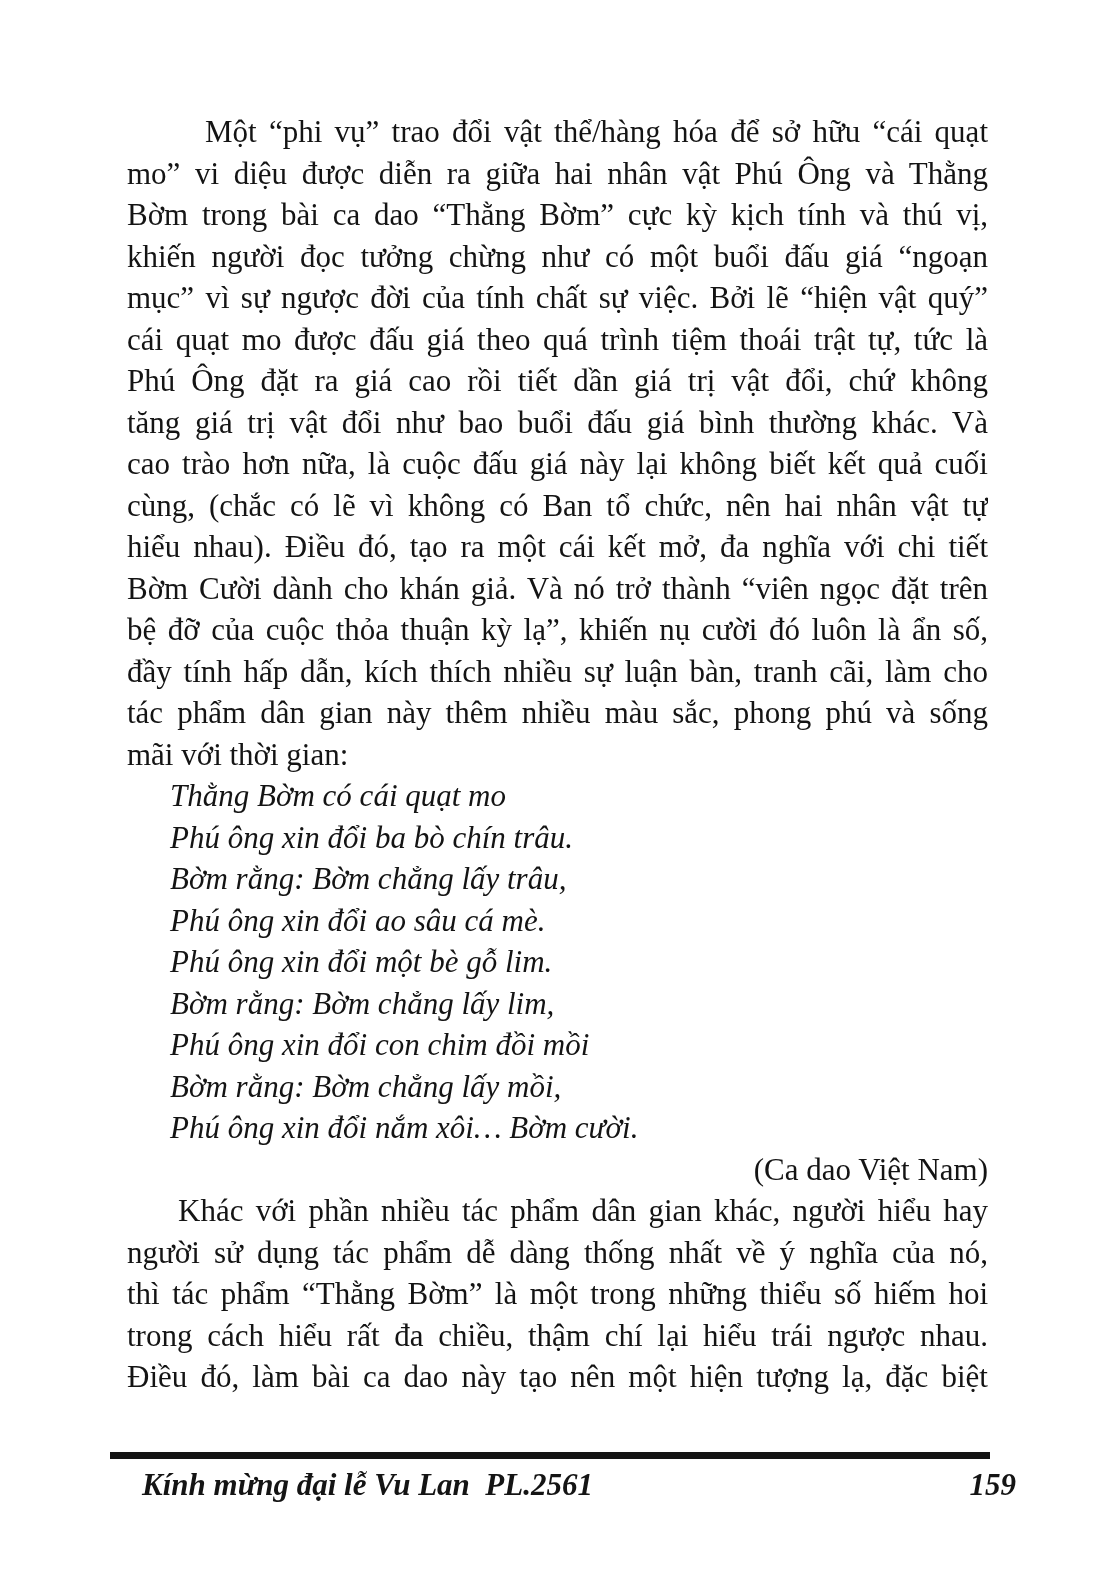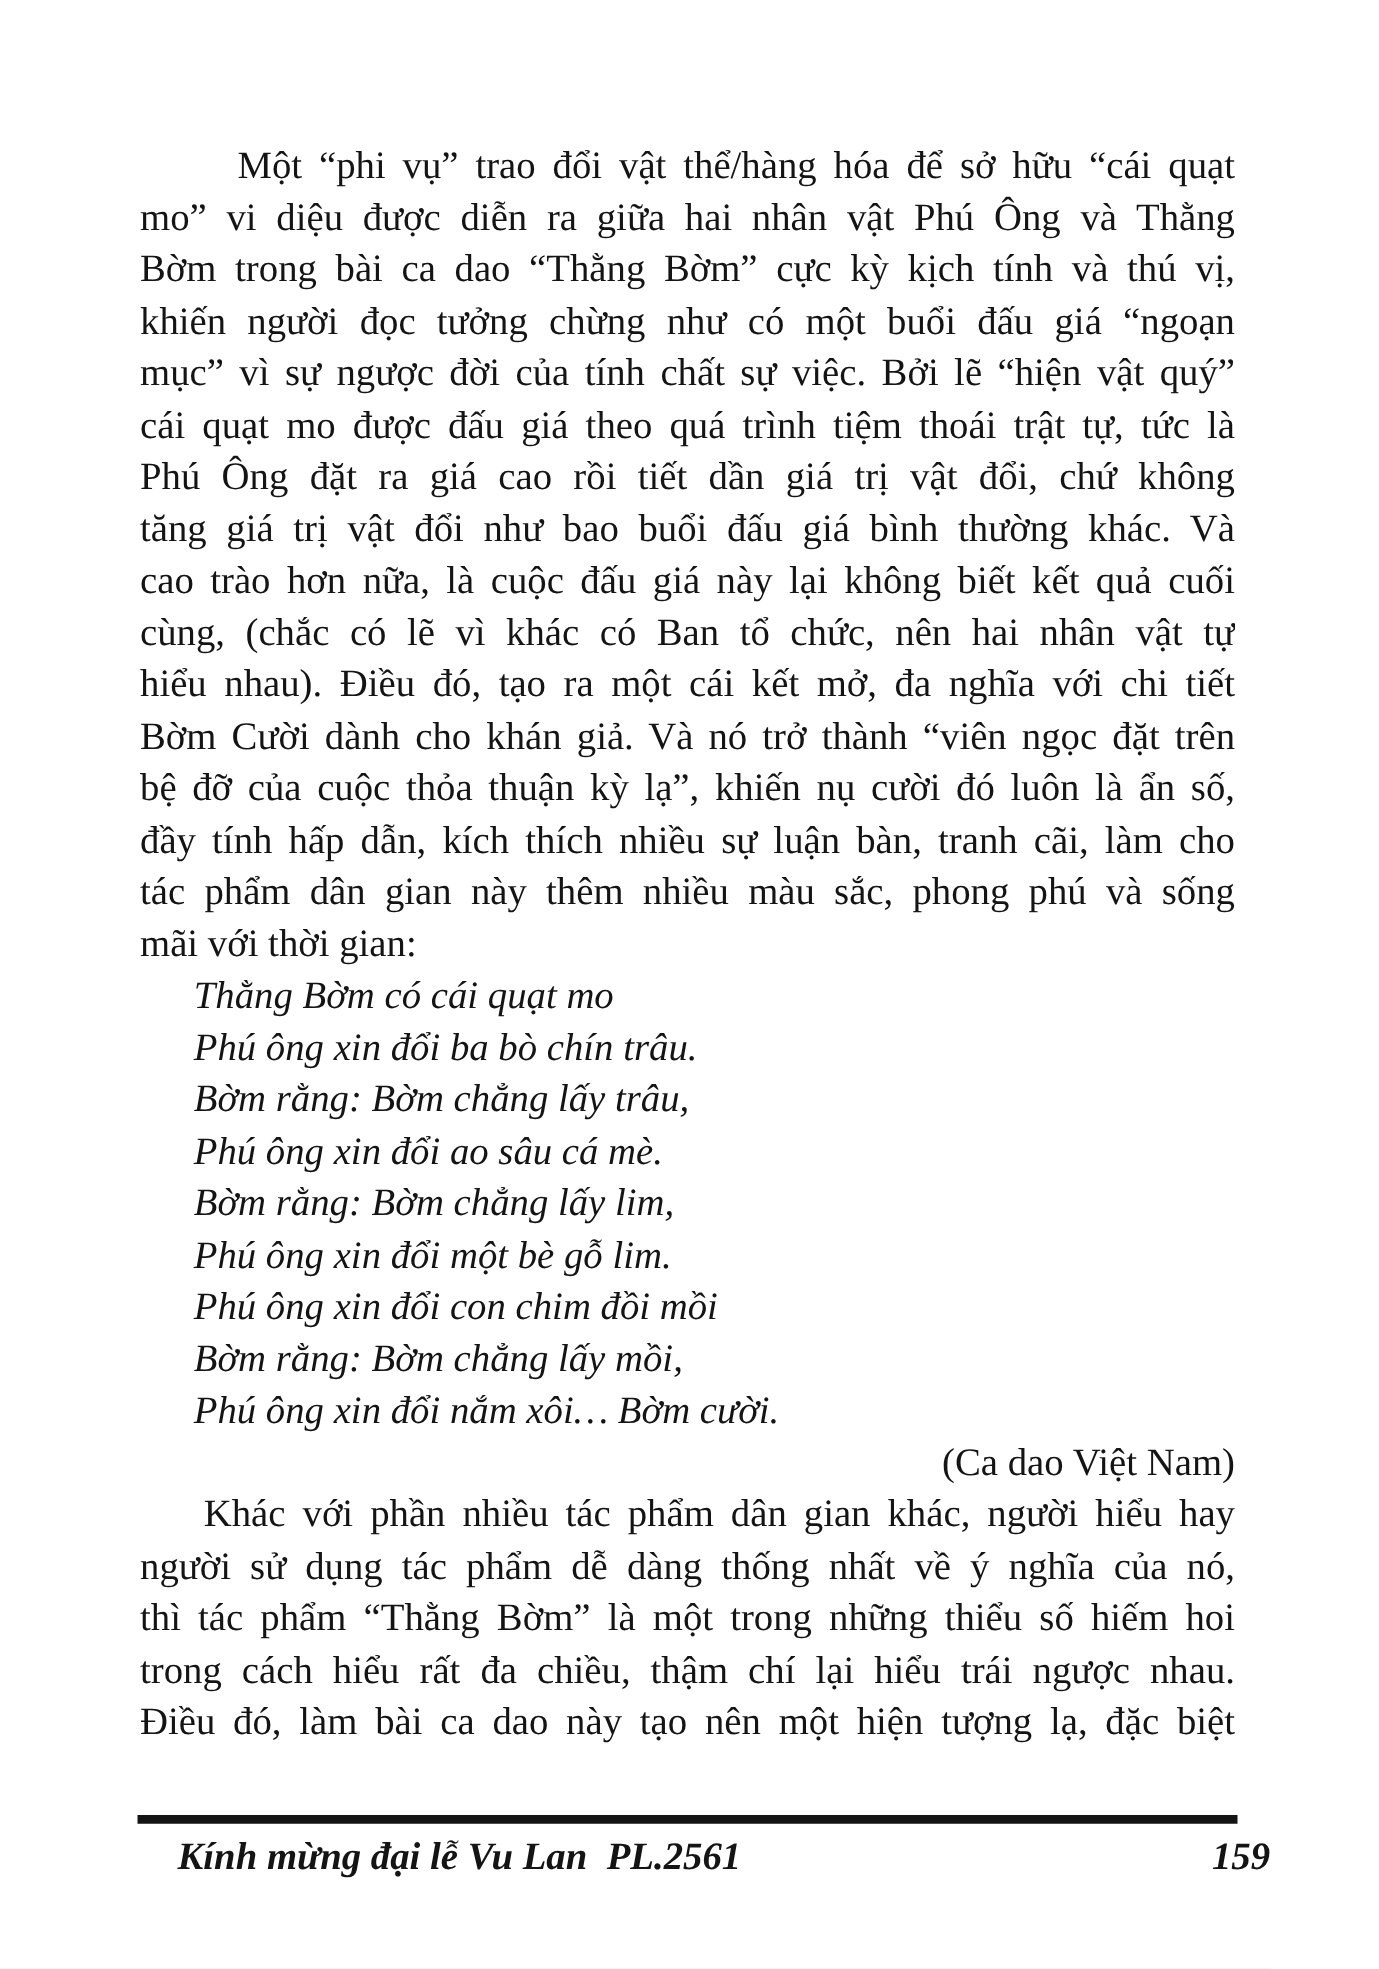--- a/index.html
+++ b/index.html
@@ -23,20 +23,21 @@
     left: 112px;
     top: 111px;
     width: 876px;
   }
   .line {
     font-size: 31px;
     line-height: 41.5px;
     height: 41.5px;
     overflow: hidden;
     white-space: normal;
+    margin-left: 15px;
   }
   
   .j {
     text-align: justify;
     text-align-last: justify;
   }
   .indent-a { text-indent: 78px; }
   .indent-b { text-indent: 51px; }
   .poem-line {
     font-style: italic;
@@ -80,34 +81,34 @@
 
     <div class="line j indent-a">Một “phi vụ” trao đổi vật thể/hàng hóa để sở hữu “cái quạt</div>
     <div class="line j">mo” vi diệu được diễn ra giữa hai nhân vật Phú Ông và Thằng</div>
     <div class="line j">Bờm trong bài ca dao “Thằng Bờm” cực kỳ kịch tính và thú vị,</div>
     <div class="line j">khiến người đọc tưởng chừng như có một buổi đấu giá “ngoạn</div>
     <div class="line j">mục” vì sự ngược đời của tính chất sự việc. Bởi lẽ “hiện vật quý”</div>
     <div class="line j">cái quạt mo được đấu giá theo quá trình tiệm thoái trật tự, tức là</div>
     <div class="line j">Phú Ông đặt ra giá cao rồi tiết dần giá trị vật đổi, chứ không</div>
     <div class="line j">tăng giá trị vật đổi như bao buổi đấu giá bình thường khác. Và</div>
     <div class="line j">cao trào hơn nữa, là cuộc đấu giá này lại không biết kết quả cuối</div>
-    <div class="line j">cùng, (chắc có lẽ vì khác có Ban tổ chức, nên hai nhân vật tự</div>
+    <div class="line j">cùng, (chắc có lẽ vì không có Ban tổ chức, nên hai nhân vật tự</div>
     <div class="line j">hiểu nhau). Điều đó, tạo ra một cái kết mở, đa nghĩa với chi tiết</div>
     <div class="line j">Bờm Cười dành cho khán giả. Và nó trở thành “viên ngọc đặt trên</div>
     <div class="line j">bệ đỡ của cuộc thỏa thuận kỳ lạ”, khiến nụ cười đó luôn là ẩn số,</div>
     <div class="line j">đầy tính hấp dẫn, kích thích nhiều sự luận bàn, tranh cãi, làm cho</div>
     <div class="line j">tác phẩm dân gian này thêm nhiều màu sắc, phong phú và sống</div>
     <div class="line">mãi với thời gian:</div>
 
     <div class="line poem-line">Thằng Bờm có cái quạt mo</div>
     <div class="line poem-line">Phú ông xin đổi ba bò chín trâu.</div>
     <div class="line poem-line">Bờm rằng: Bờm chẳng lấy trâu,</div>
     <div class="line poem-line">Phú ông xin đổi ao sâu cá mè.</div>
+    <div class="line poem-line">Phú ông xin đổi một bè gỗ lim.</div>
     <div class="line poem-line">Bờm rằng: Bờm chẳng lấy lim,</div>
-    <div class="line poem-line">Phú ông xin đổi một bè gỗ lim.</div>
     <div class="line poem-line">Phú ông xin đổi con chim đồi mồi</div>
     <div class="line poem-line">Bờm rằng: Bờm chẳng lấy mồi,</div>
     <div class="line poem-line">Phú ông xin đổi nắm xôi… Bờm cười.</div>
     <div class="line attribution">(Ca dao Việt Nam)</div>
 
     <div class="line j indent-b">Khác với phần nhiều tác phẩm dân gian khác, người hiểu hay</div>
     <div class="line j">người sử dụng tác phẩm dễ dàng thống nhất về ý nghĩa của nó,</div>
     <div class="line j">thì tác phẩm “Thằng Bờm” là một trong những thiểu số hiếm hoi</div>
     <div class="line j">trong cách hiểu rất đa chiều, thậm chí lại hiểu trái ngược nhau.</div>
     <div class="line j">Điều đó, làm bài ca dao này tạo nên một hiện tượng lạ, đặc biệt</div>

